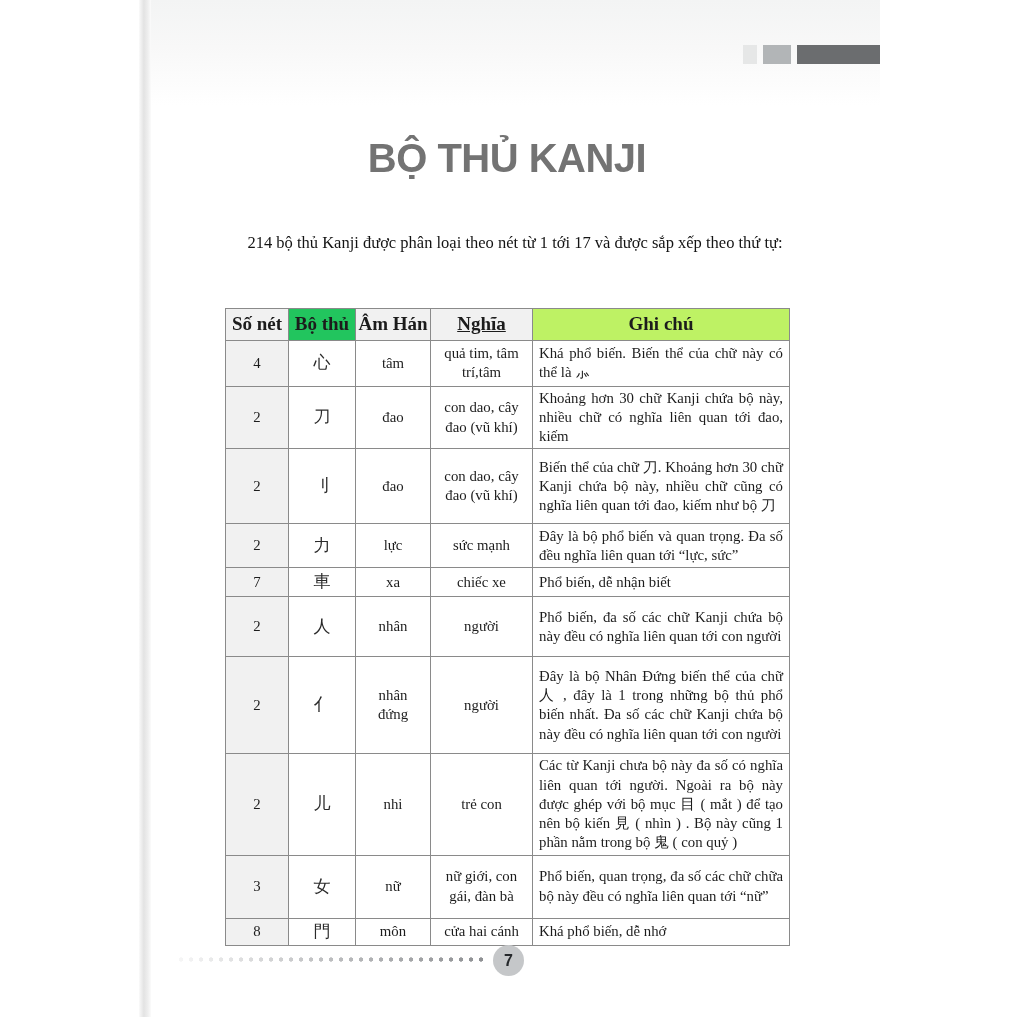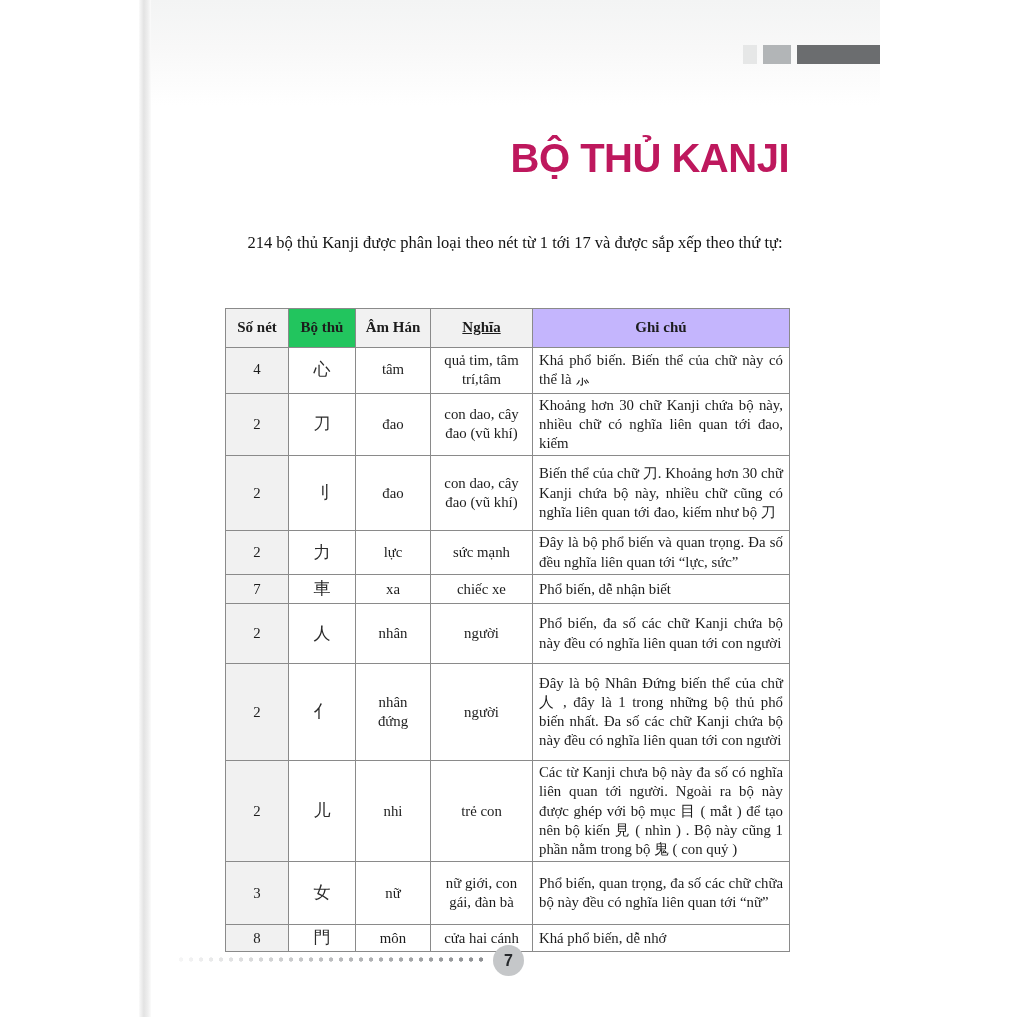--- a/index.html
+++ b/index.html
@@ -19,42 +19,42 @@
     position:absolute; left:139px; top:0; width:12px; height:1017px;
     background:linear-gradient(to right, #fafafa 0%, #e3e3e3 40%, #ededed 70%, #fbfbfb 100%);
   }
   .decor-bar { position:absolute; top:45px; height:19px; }
   .bar1 { left:743px; width:14px; }
   .bar2 { left:763px; width:28px; }
   .bar3 { left:797px; width:83px; }
 
   .doc-title {
     position:absolute; left:225px; top:136px; width:564px;
-    text-align:right;
+    text-align:center;
     font-family:"Liberation Sans","DejaVu Sans",sans-serif;
     font-weight:bold; font-size:40px; letter-spacing:-0.5px;
-    color:#be185d;
+    color:#737373;
   }
   .doc-subtitle {
     position:absolute; left:150px; top:233px; width:730px;
     text-align:center; font-size:16.5px; color:#141414;
   }
 
   .kanji-table {
     position:absolute; left:225px; top:308px; width:564px;
     border-collapse:collapse; table-layout:fixed;
     font-size:14.8px; line-height:1.3; color:#1c1c1c;
   }
   .kanji-table th, .kanji-table td {
     border:1px solid #8a8a8a;
     vertical-align:middle;
     padding:2px 6px;
   }
   .kanji-table th {
-    font-weight:bold; font-size:15px; text-align:center; padding:9px 2px;
+    font-weight:bold; font-size:19px; text-align:center; padding:3px 2px;
   }
   .col-sonet  { width:63px; }
   .col-bothu  { width:67px; }
   .col-amhan  { width:75px; }
   .col-nghia  { width:102px; }
   .col-ghichu { width:257px; }
   .cell-center { text-align:center; }
   .cell-ghichu { text-align:justify; padding:2px 7px; }
   .cell-bothu  { font-size:17px; color:#2a2a2a; }
   tr.hr  { height:27px; }
@@ -100,21 +100,21 @@
       <col class="col-amhan">
       <col class="col-nghia">
       <col class="col-ghichu">
   </colgroup>
   <thead>
     <tr class="hr">
       <th style="background-color: rgb(241, 241, 241);">Số nét</th>
       <th style="background-color: #22c55e;">Bộ thủ</th>
       <th style="background-color: rgb(241, 241, 241); font-family: Liberation Serif, serif;">Âm Hán</th>
       <th style="background-color: rgb(241, 241, 241); text-decoration: underline;">Nghĩa</th>
-      <th style="background-color: #c4b5fd;">Ghi chú</th>
+      <th style="background-color: #bef264;">Ghi chú</th>
     </tr>
   </thead>
   <tbody>
     <tr class="r0">
       <td class="cell-center" style="background-color: rgb(241, 241, 241);">4</td>
       <td class="cell-center cell-bothu">心</td>
       <td class="cell-center">tâm</td>
       <td class="cell-center">quả tim, tâm trí,tâm</td>
       <td class="cell-ghichu">Khá phổ biến. Biến thể của chữ này có thể là ⺗</td>
     </tr>

